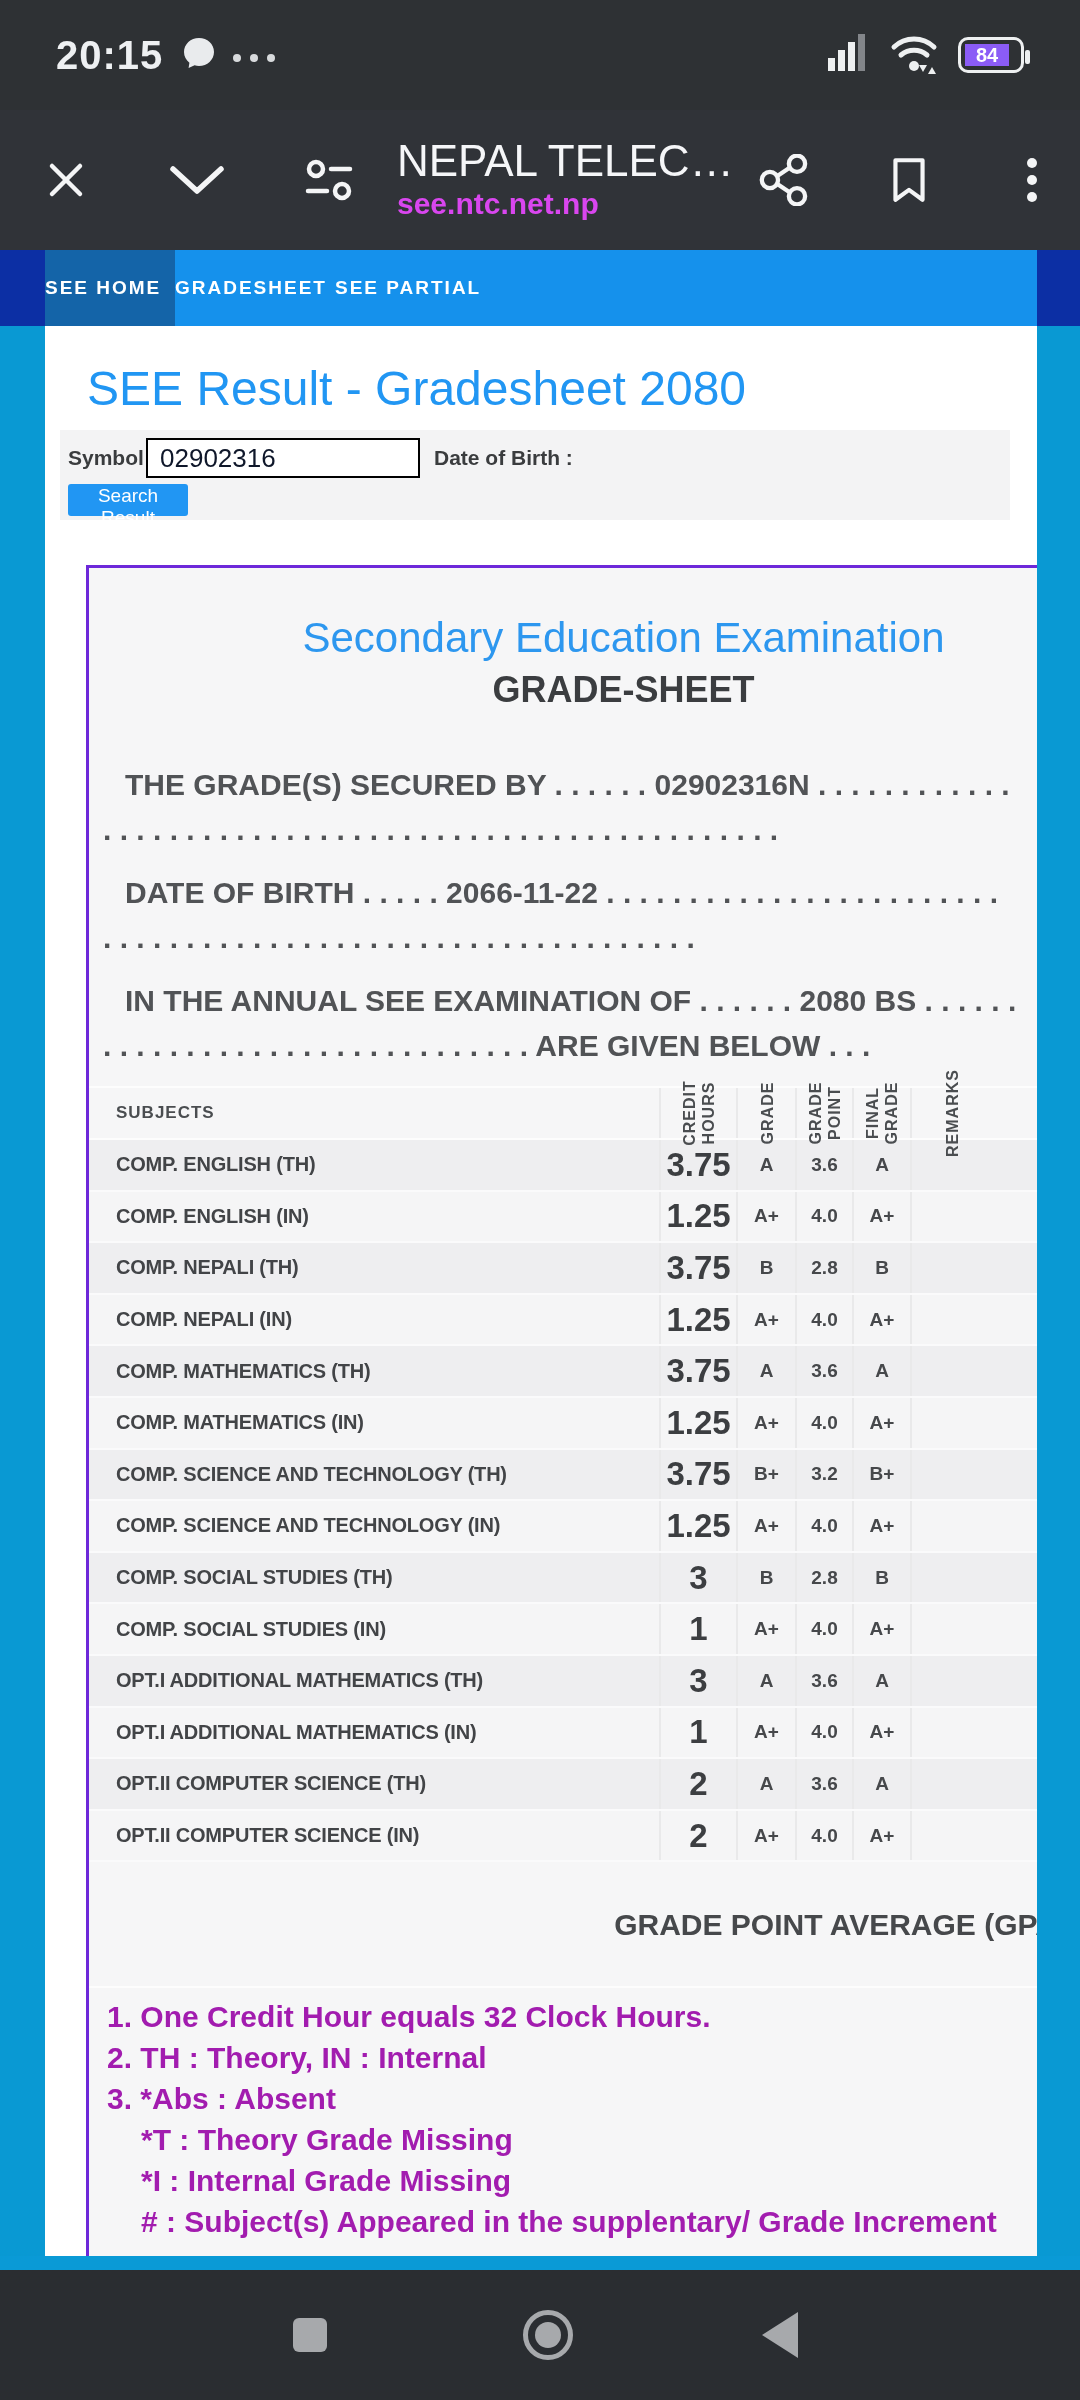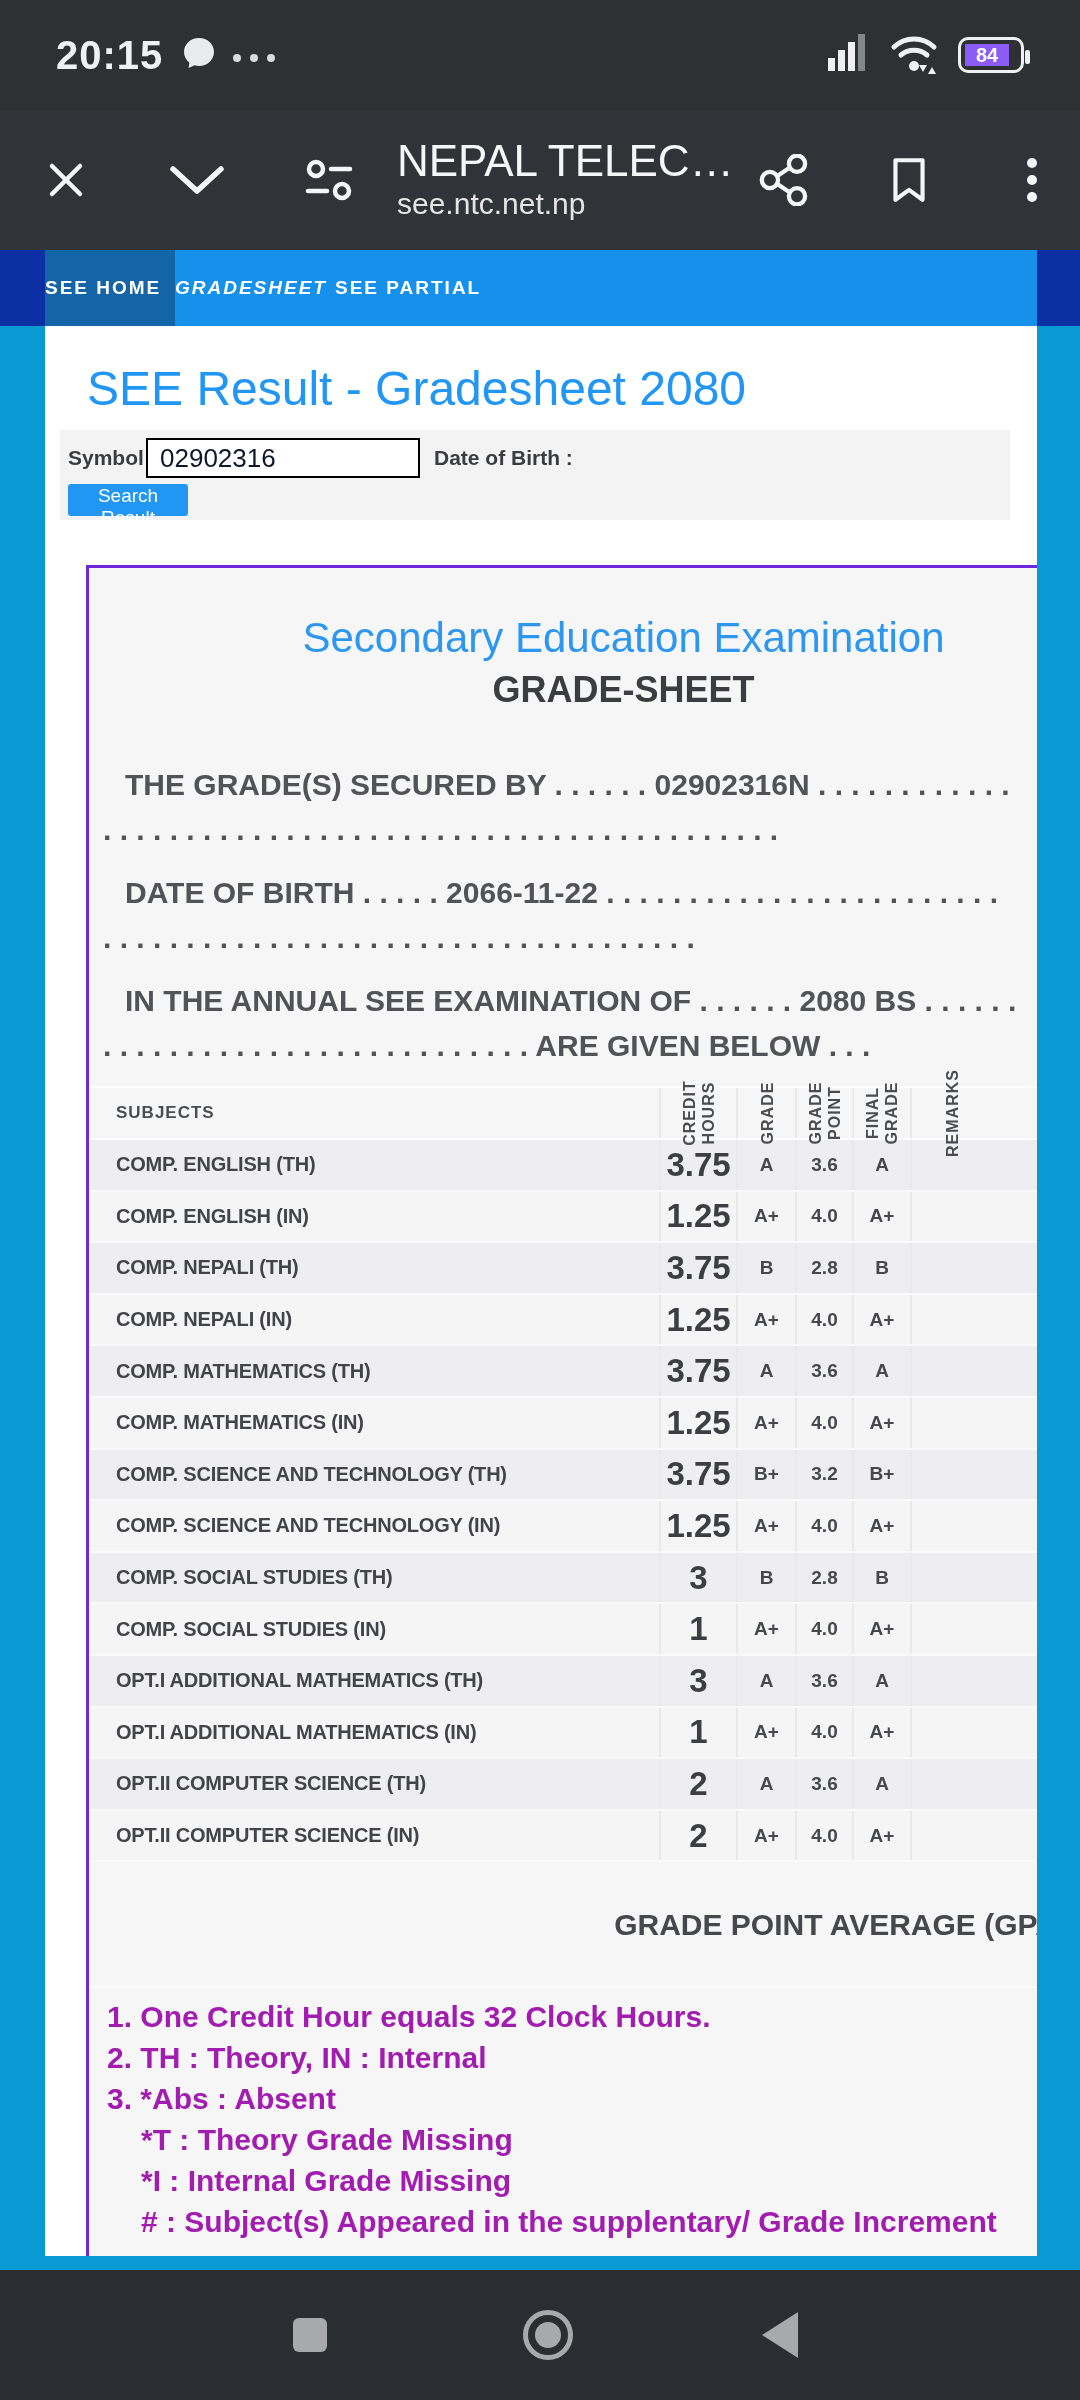--- a/index.html
+++ b/index.html
@@ -19,28 +19,28 @@
   .battery{position:relative;width:66px;height:36px;border:3px solid #eef0f1;border-radius:10px;}
   .battery .chip{position:absolute;left:4px;top:4px;width:44px;height:22px;background:#8b5cf6;border-radius:0;
     color:#fff;font-size:20px;font-weight:700;text-align:center;line-height:22px;}
   .battery .nub{position:absolute;right:-9px;top:10px;width:5px;height:14px;background:#eef0f1;border-radius:2px;}
 
   
   .toolbar{position:absolute;left:0;top:110px;width:1080px;height:140px;background:#303338;}
   .tb-icon{position:absolute;top:0;height:140px;display:flex;align-items:center;justify-content:center;}
   .tb-title-block{position:absolute;left:397px;top:26px;width:380px;}
   .tb-title{font-size:44px;line-height:50px;color:#f5f6f8;white-space:nowrap;}
-  .tb-url{font-size:30px;line-height:36px;color:#e5e5e5;white-space:nowrap;}
+  .tb-url{font-size:30px;line-height:36px;color:#d946ef;white-space:nowrap;font-weight:bold;}
 
   
   .tabbar{position:absolute;left:0;top:250px;width:1080px;height:76px;background:#0c2fa4;}
   .navbar{position:absolute;left:45px;top:0;width:992px;height:76px;background:#1591ec;display:flex;}
   .tab{height:76px;display:flex;align-items:center;justify-content:flex-start;cursor:pointer;}
   .tab:nth-child(1){width:130px;}
-  .tab:nth-child(2){width:160px;font-style:italic;}
+  .tab:nth-child(2){width:160px;}
   .tab:nth-child(3){width:160px;}
   .tab.active{background:#1464a8;}
   .tab-label{color:#fff;font-size:19px;font-weight:700;letter-spacing:2px;}
 
   
   .page{position:absolute;left:0;top:326px;width:1080px;height:1930px;background:#0999d3;}
   .container{position:absolute;left:45px;top:0;width:992px;height:1930px;background:#fff;overflow:hidden;}
   .h1{margin:36px 0 0 42px;font-size:48px;line-height:54px;font-weight:400;color:#2196f3;}
 
   .form-box{position:relative;margin:14px 0 0 15px;width:950px;height:90px;background:#f3f3f4;}

